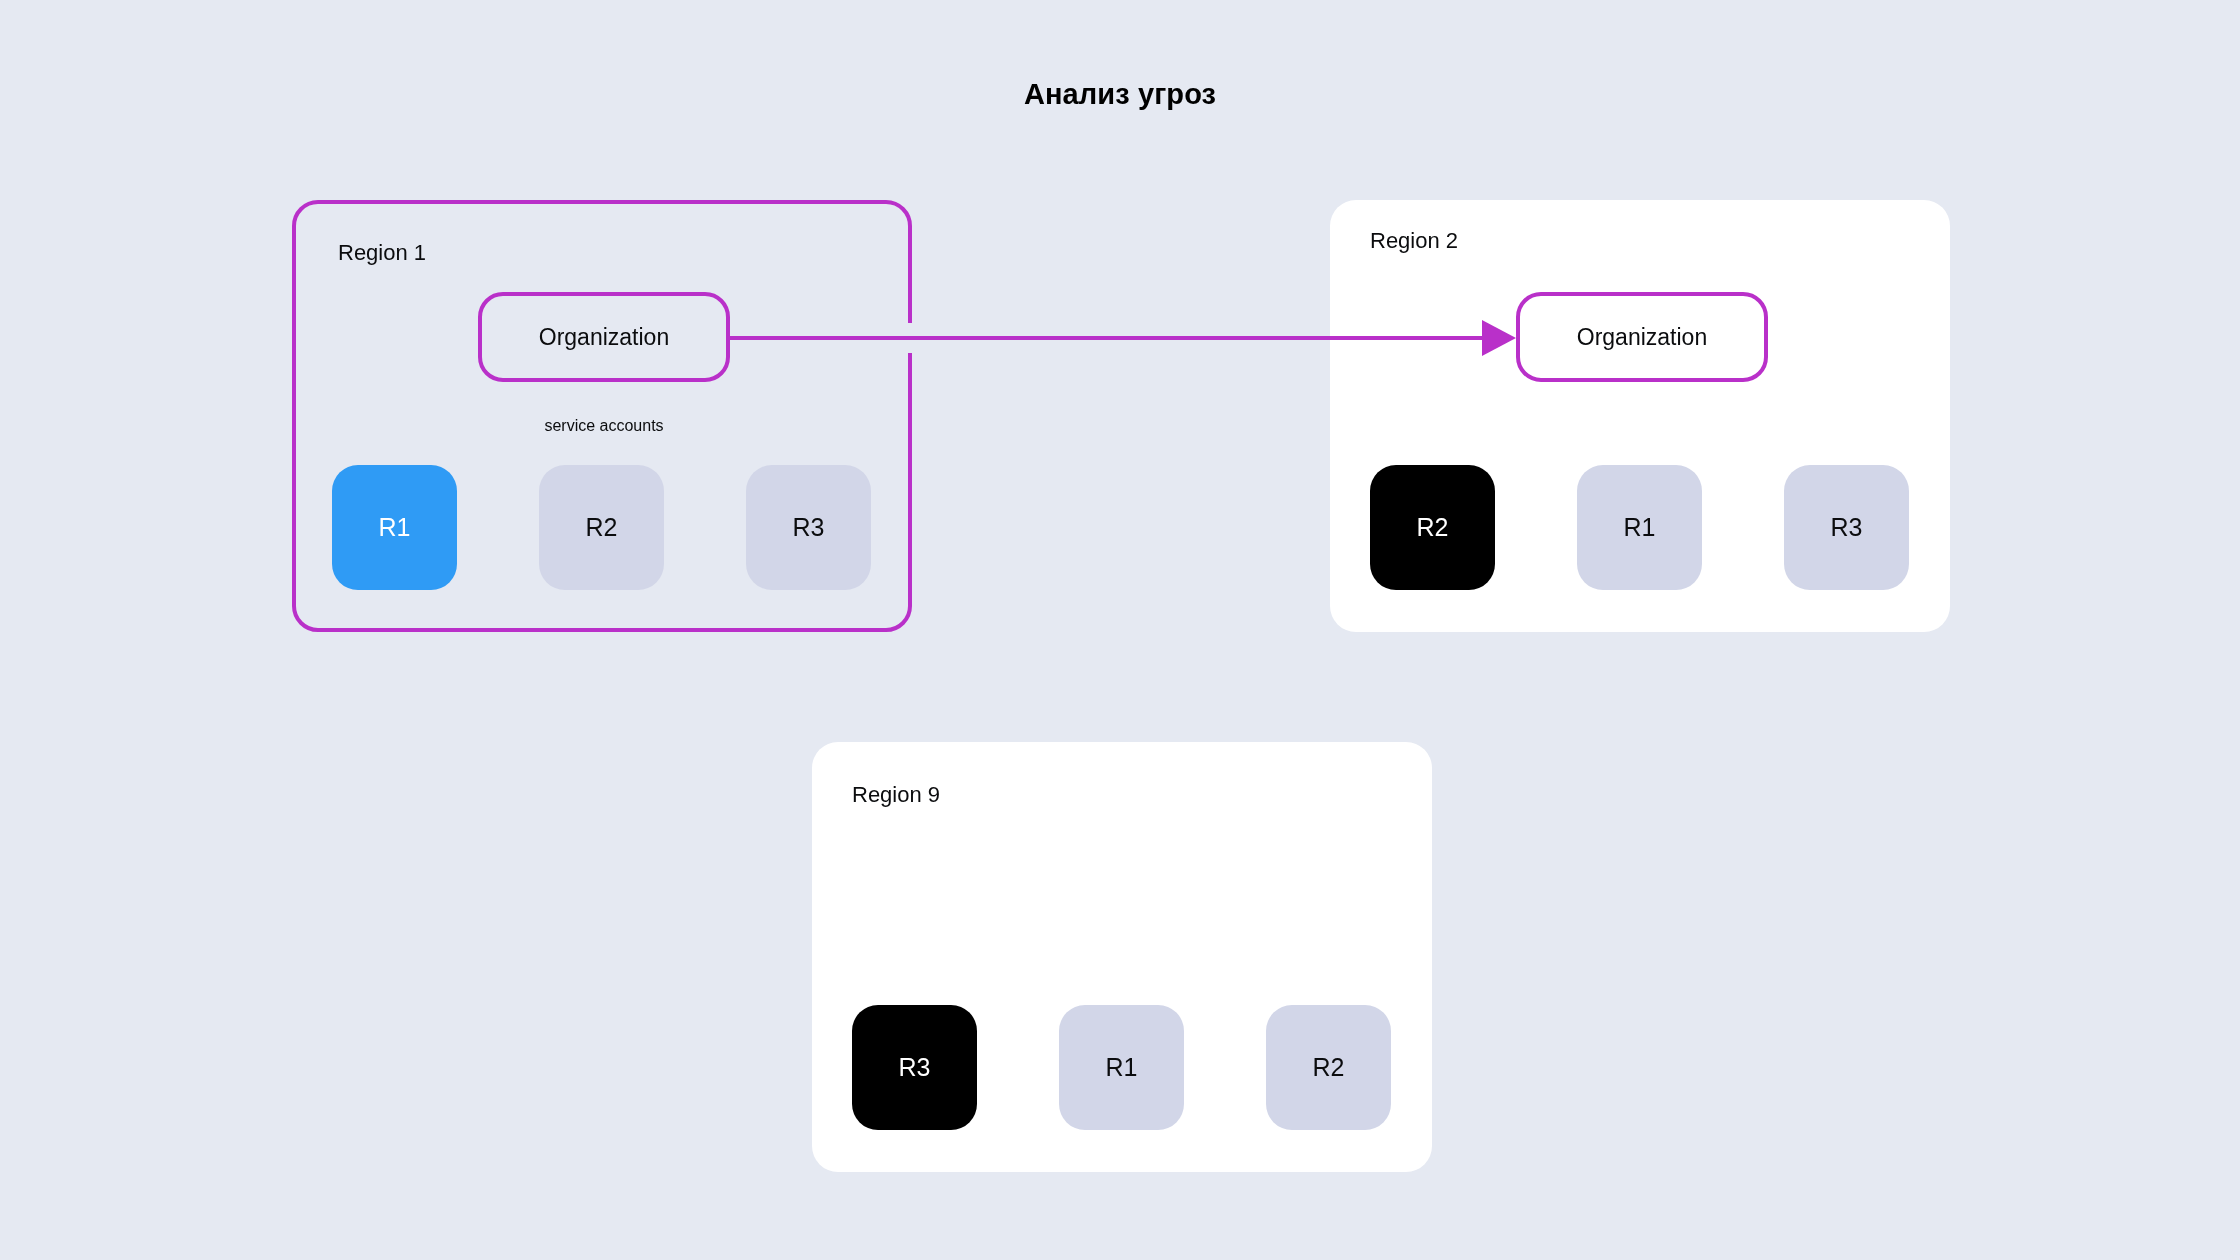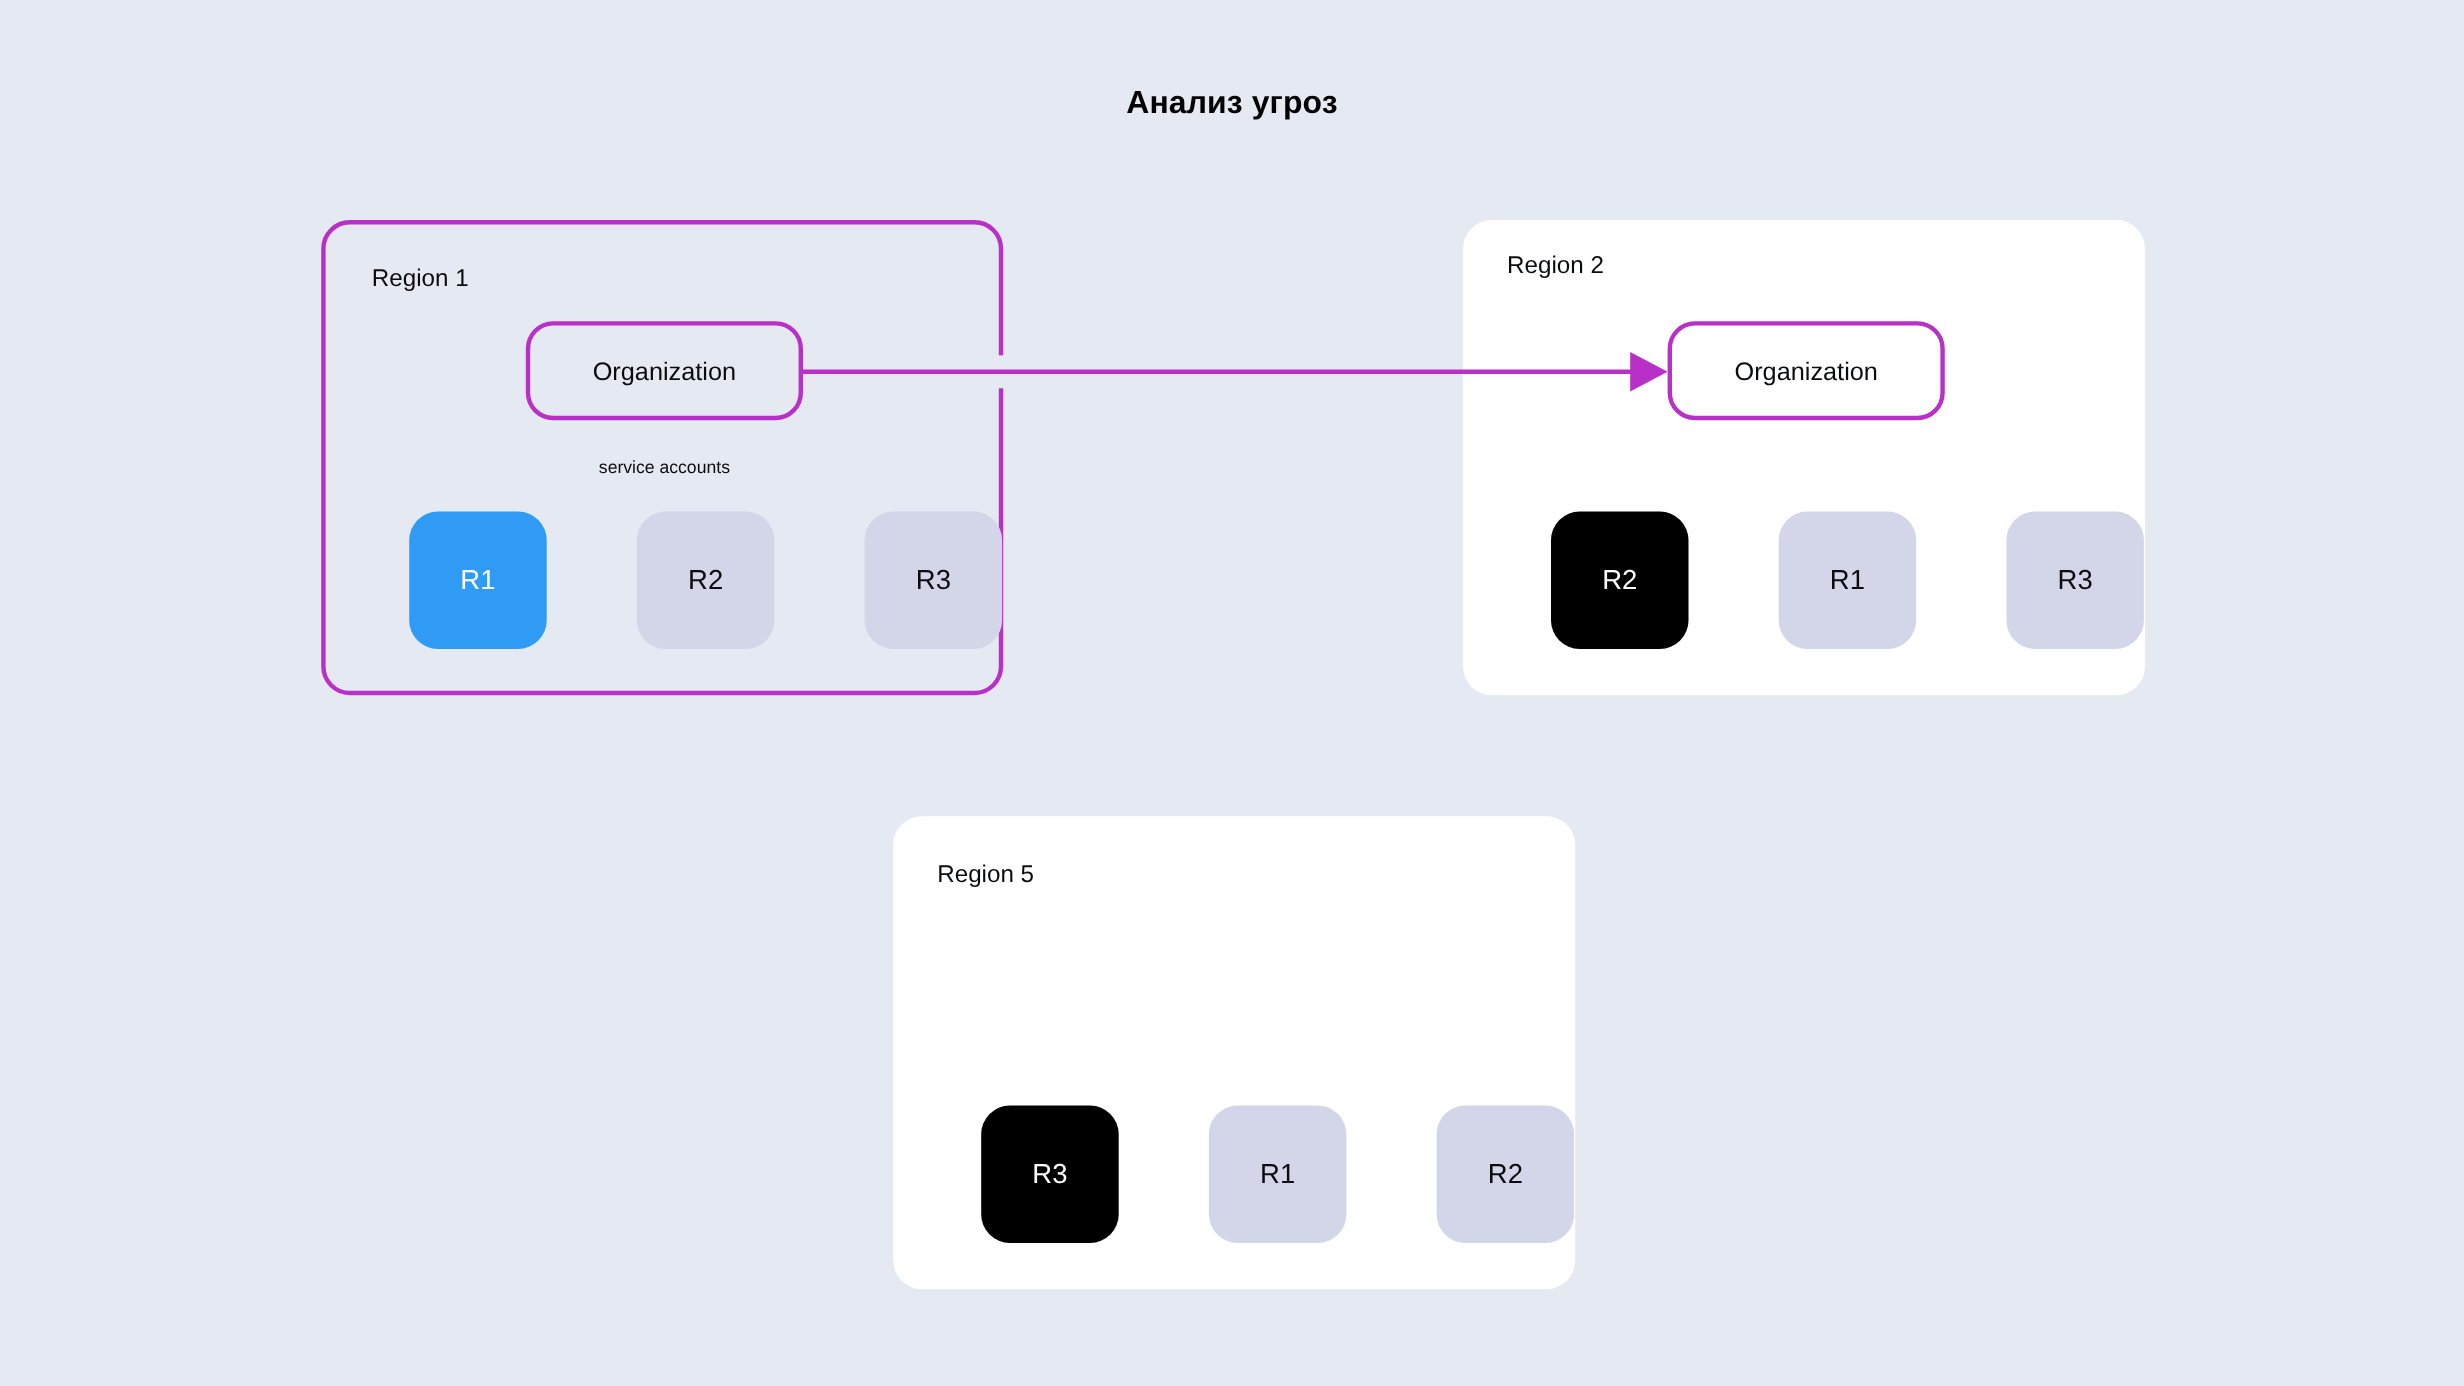--- a/index.html
+++ b/index.html
@@ -89,21 +89,20 @@
     position: absolute;
     width: 125px;
     height: 125px;
     border-radius: 26px;
     display: flex;
     align-items: center;
     justify-content: center;
     font-size: 25px;
     font-weight: 400;
     box-sizing: border-box;
-    margin-left: 40px;
   }
   .tile.active   { background: #2f9bf5; color: #ffffff; }
   .tile.selected { background: #000000; color: #ffffff; }
   .tile.idle     { background: #d2d6e8; color: #0b0c0e; }
 
   
   .arrow-svg {
     position: absolute;
     left: 0;
     top: 0;
@@ -137,21 +136,21 @@
   <div class="region-label" style="left:1370px; top:228px;">Region 2</div>
 
   <div class="org-box" style="left:1516px; top:292px; width:252px; height:90px;">Organization</div>
 
   <div class="tile selected" style="left:1370px; top:465px;">R2</div>
   <div class="tile idle" style="left:1577px; top:465px;">R1</div>
   <div class="tile idle" style="left:1784px; top:465px;">R3</div>
 
   <div class="region plain" style="left:812px; top:742px; width:620px; height:430px;"></div>
 
-  <div class="region-label" style="left:852px; top:782px;">Region 5</div>
+  <div class="region-label" style="left:852px; top:782px;">Region 9</div>
 
   <div class="tile selected" style="left:852px; top:1005px;">R3</div>
   <div class="tile idle" style="left:1059px; top:1005px;">R1</div>
   <div class="tile idle" style="left:1266px; top:1005px;">R2</div>
 
   <svg class="arrow-svg" viewBox="0 0 2240 1260">
 
     <rect x="900" y="323" width="16" height="30" fill="#e5e9f2"></rect>
     <line x1="730" y1="338" x2="1490" y2="338" stroke="#b930c9" stroke-width="4"></line>
     <polygon points="1516,338 1482,320 1482,356" fill="#b930c9"></polygon>

